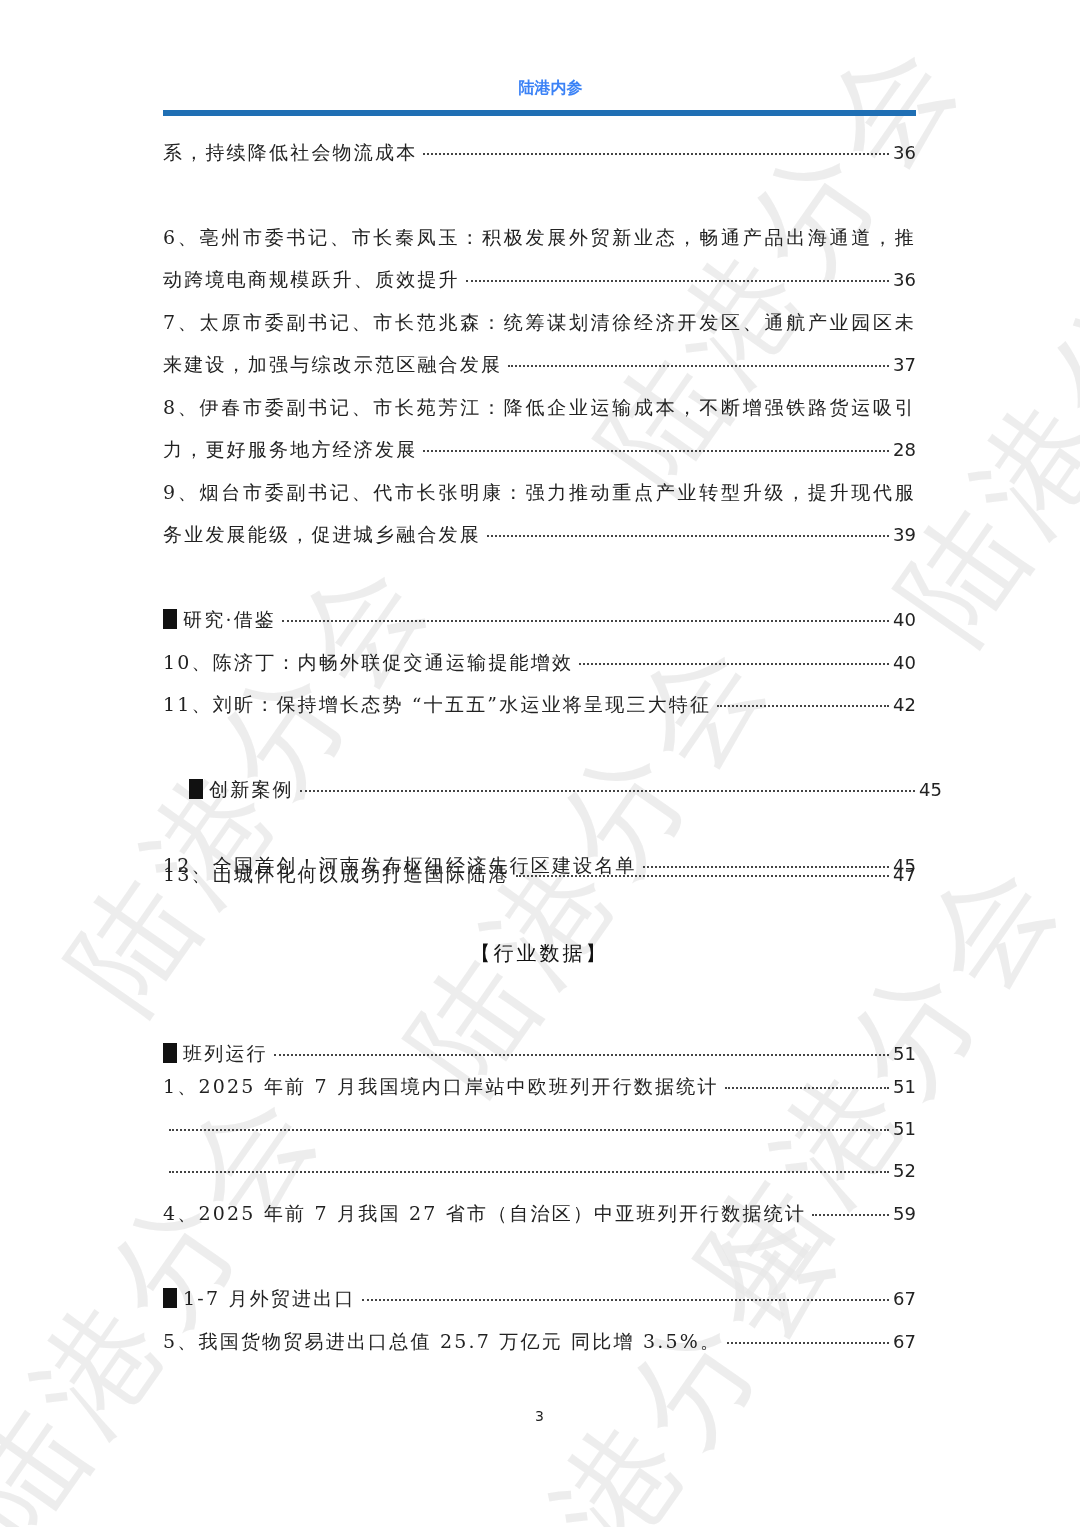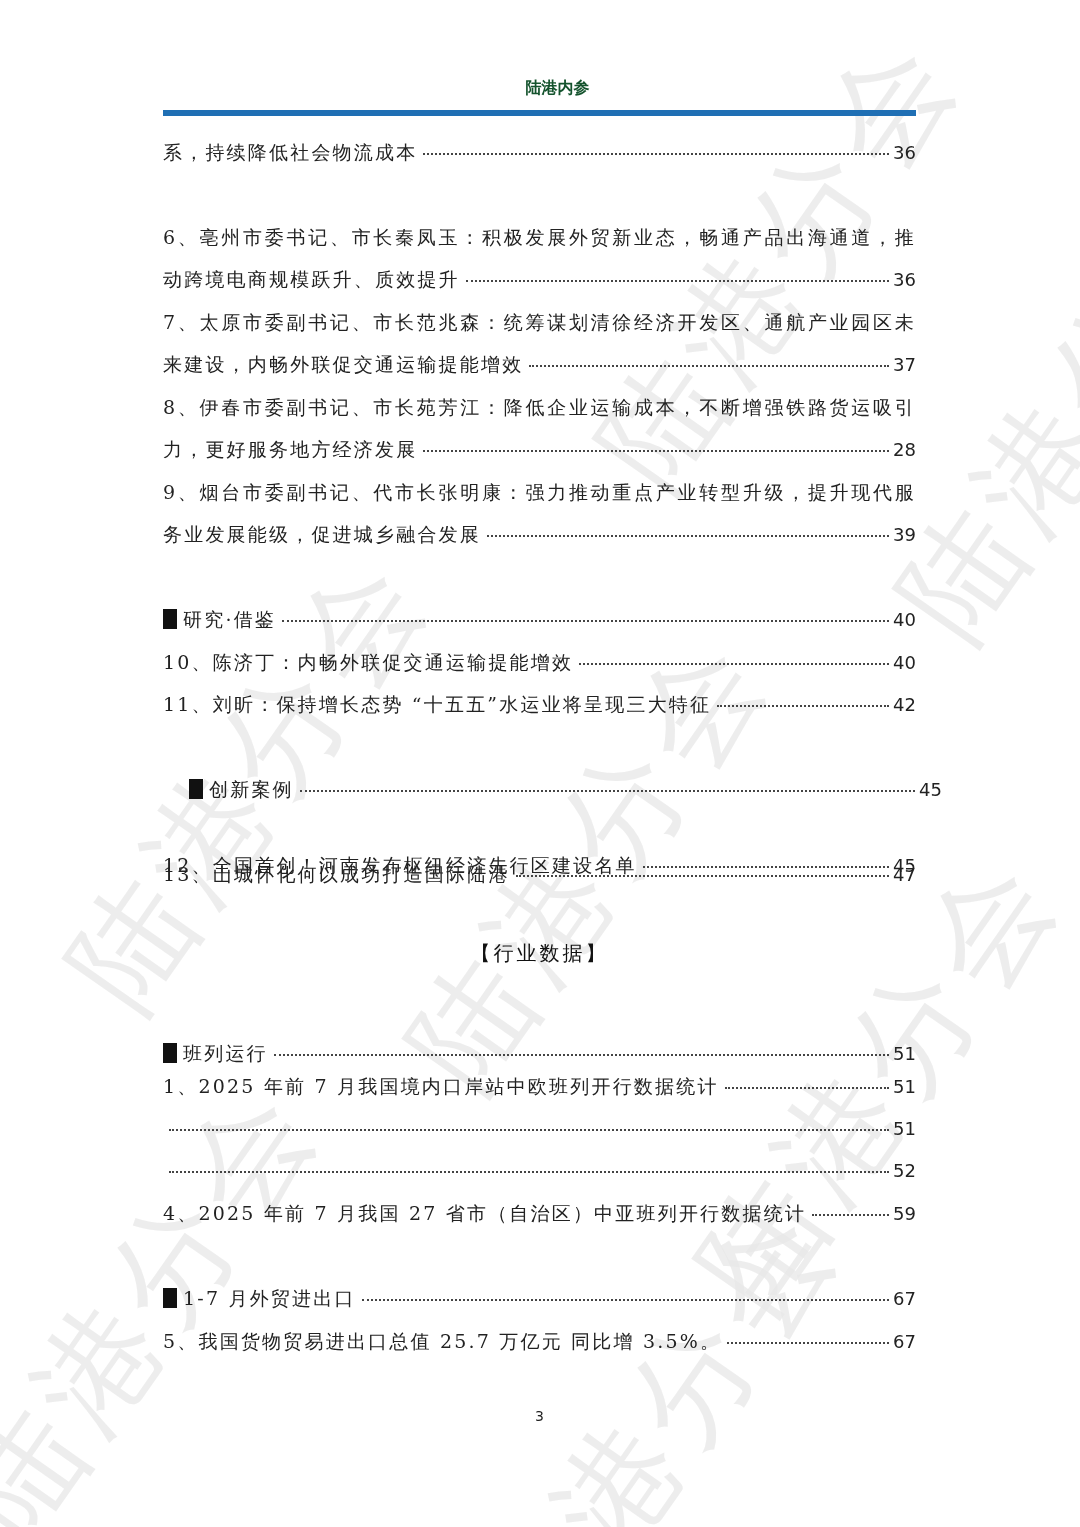--- a/index.html
+++ b/index.html
@@ -7,22 +7,22 @@
       width: 1080px; height: 1527px; background: #ffffff; position: relative; overflow: hidden;
       font-family: "DejaVu Serif", "Liberation Serif", serif; color: #222;
     }
     .watermark-layer { position: absolute; inset: 0; pointer-events: none; z-index: 0; }
     .wm {
       position: absolute; font-family: "DejaVu Serif", serif; font-size: 120px; color: #e8e8e8;
       transform: rotate(-55deg); white-space: nowrap; letter-spacing: 10px; opacity: 0.75;
     }
     .page { position: absolute; left: 163px; top: 0; width: 753px; z-index: 1; }
     .running-header {
-      position: absolute; top: 78px; left: 18px; width: 753px; text-align: center;
-      font-family: Liberation Mono, monospace; font-size: 16px; font-weight: bold; color: #14532d;
+      position: absolute; top: 78px; left: 11px; width: 753px; text-align: center;
+      font-family: Liberation Mono, monospace; font-size: 16px; font-weight: bold; color: #3b82f6;
     }
     .header-rule { position: absolute; top: 110px; left: 0; width: 753px; height: 6px; background: #1f6fb4; }
     .toc { position: absolute; top: 0; left: 0; width: 753px; }
     .entry {
       position: absolute; left: 0; width: 753px; font-size: 19px; line-height: 42px; letter-spacing: 2.2px;
     }
     .entry .line { display: flex; align-items: baseline; height: 42px; white-space: nowrap; }
     .entry .line1 { display: block; text-align: justify; text-align-last: justify; }
     .leader {
       flex: 1; margin: 0 4px 0 6px; border-bottom: 2px dotted #444; height: 0; transform: translateY(-4px);
@@ -70,21 +70,21 @@
       <div class="line line1">6、亳州市委书记、市长秦凤玉：积极发展外贸新业态，畅通产品出海通道，推</div>
       <div class="line">
           <span>动跨境电商规模跃升、质效提升</span>
           <span class="leader"></span>
           <span class="pg">36</span>
         </div>
     </div>
     <div class="entry" style="top:301px;">
       <div class="line line1">7、太原市委副书记、市长范兆森：统筹谋划清徐经济开发区、通航产业园区未</div>
       <div class="line">
-          <span>来建设，内畅外联促交通运输提能增效</span>
+          <span>来建设，加强与综改示范区融合发展</span>
           <span class="leader"></span>
           <span class="pg">37</span>
         </div>
     </div>
     <div class="entry" style="top:386px;">
       <div class="line line1">8、伊春市委副书记、市长苑芳江：降低企业运输成本，不断增强铁路货运吸引</div>
       <div class="line">
           <span>力，更好服务地方经济发展</span>
           <span class="leader"></span>
           <span class="pg">28</span>

